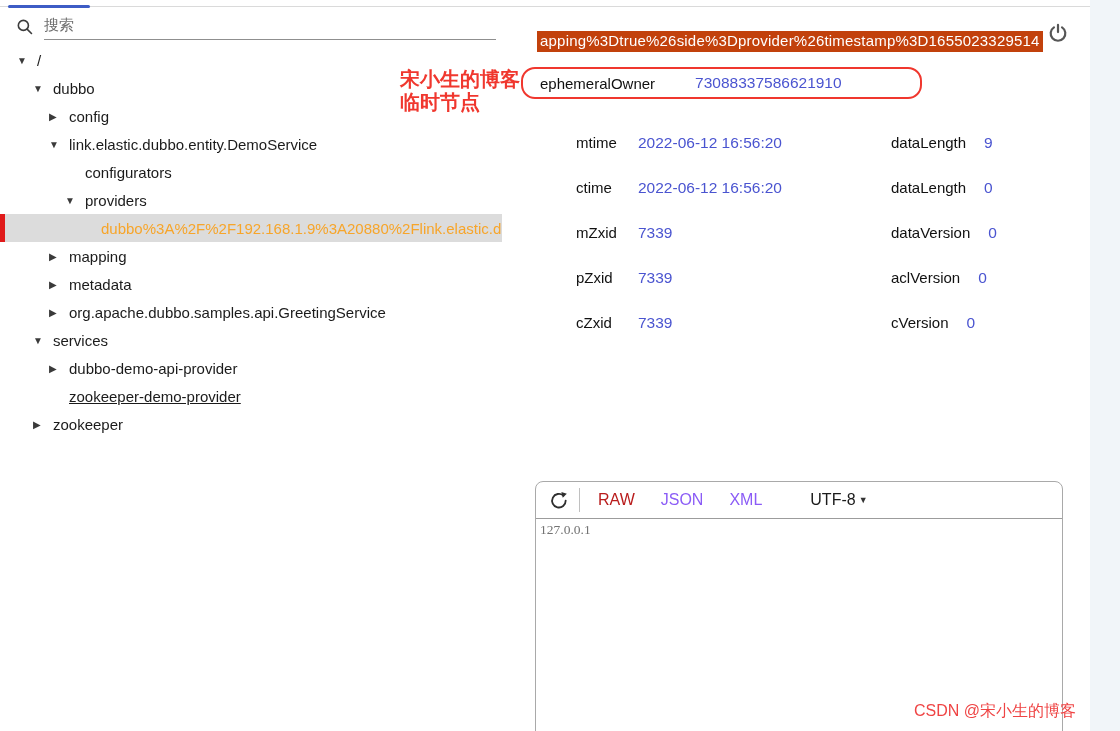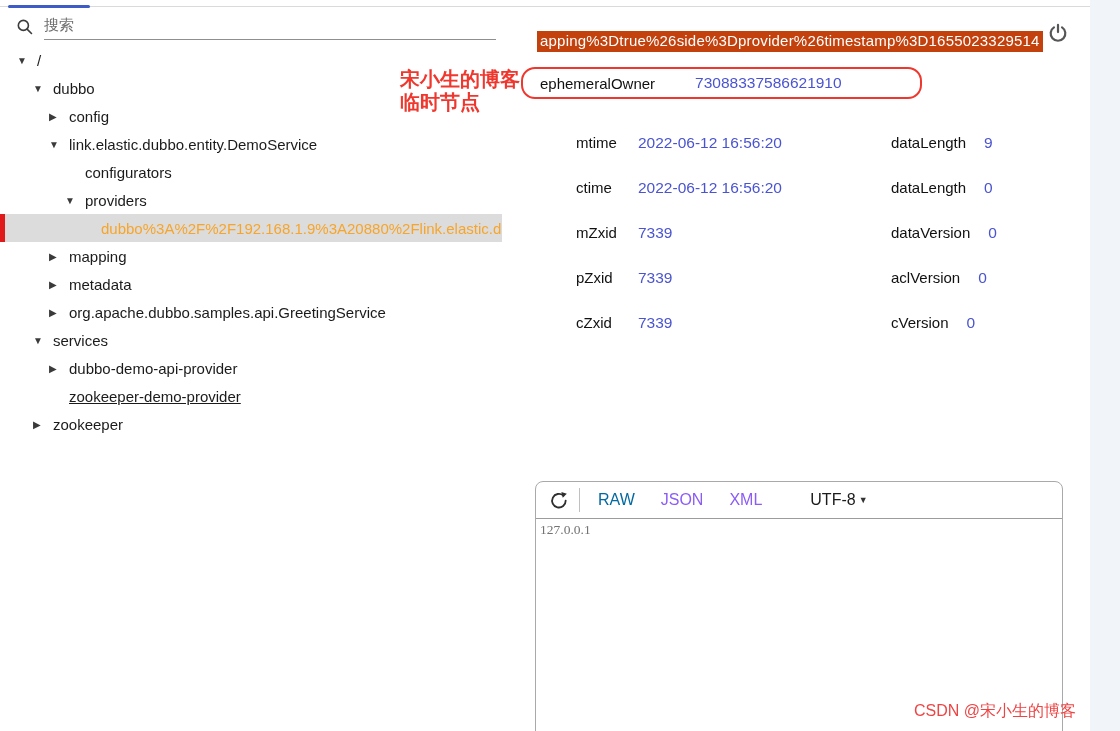--- a/index.html
+++ b/index.html
@@ -77,21 +77,21 @@
     position:absolute; top:481px; left:535px; width:528px; height:260px;
     border:1px solid #a9a9a9; border-radius:8px; background:#fff;
   }
   .panel-toolbar {
     height:37px; display:flex; align-items:center;
     border-bottom:1px solid #9c9c9c; padding:0 10px;
   }
   .refresh-btn { width:22px; height:22px; margin:0 9px 0 2px; cursor:pointer; flex:none; }
   .toolbar-divider { width:1px; height:24px; background:#c0c0c0; margin-right:18px; flex:none; }
   .panel-tab { font-size:16px; color:#8b5cf6; margin-right:26px; cursor:pointer; }
-  .panel-tab.active { color:#0369a1; }
+  .panel-tab.active { color:#b91c1c; }
   .encoding-select { display:flex; align-items:center; margin-left:22px; cursor:pointer; }
   .encoding-select .enc-label { font-size:16px; color:#1b1b1b; }
   .encoding-select .caret { font-size:9px; color:#333; margin-left:3px; }
   .panel-content {
     padding:3px 4px; font-family:Liberation Serif, serif;
     font-size:13.5px; color:#737373;
   }
 
   .watermark {
     position:absolute; top:701px; left:914px; font-size:16px; color:#ef4444;

